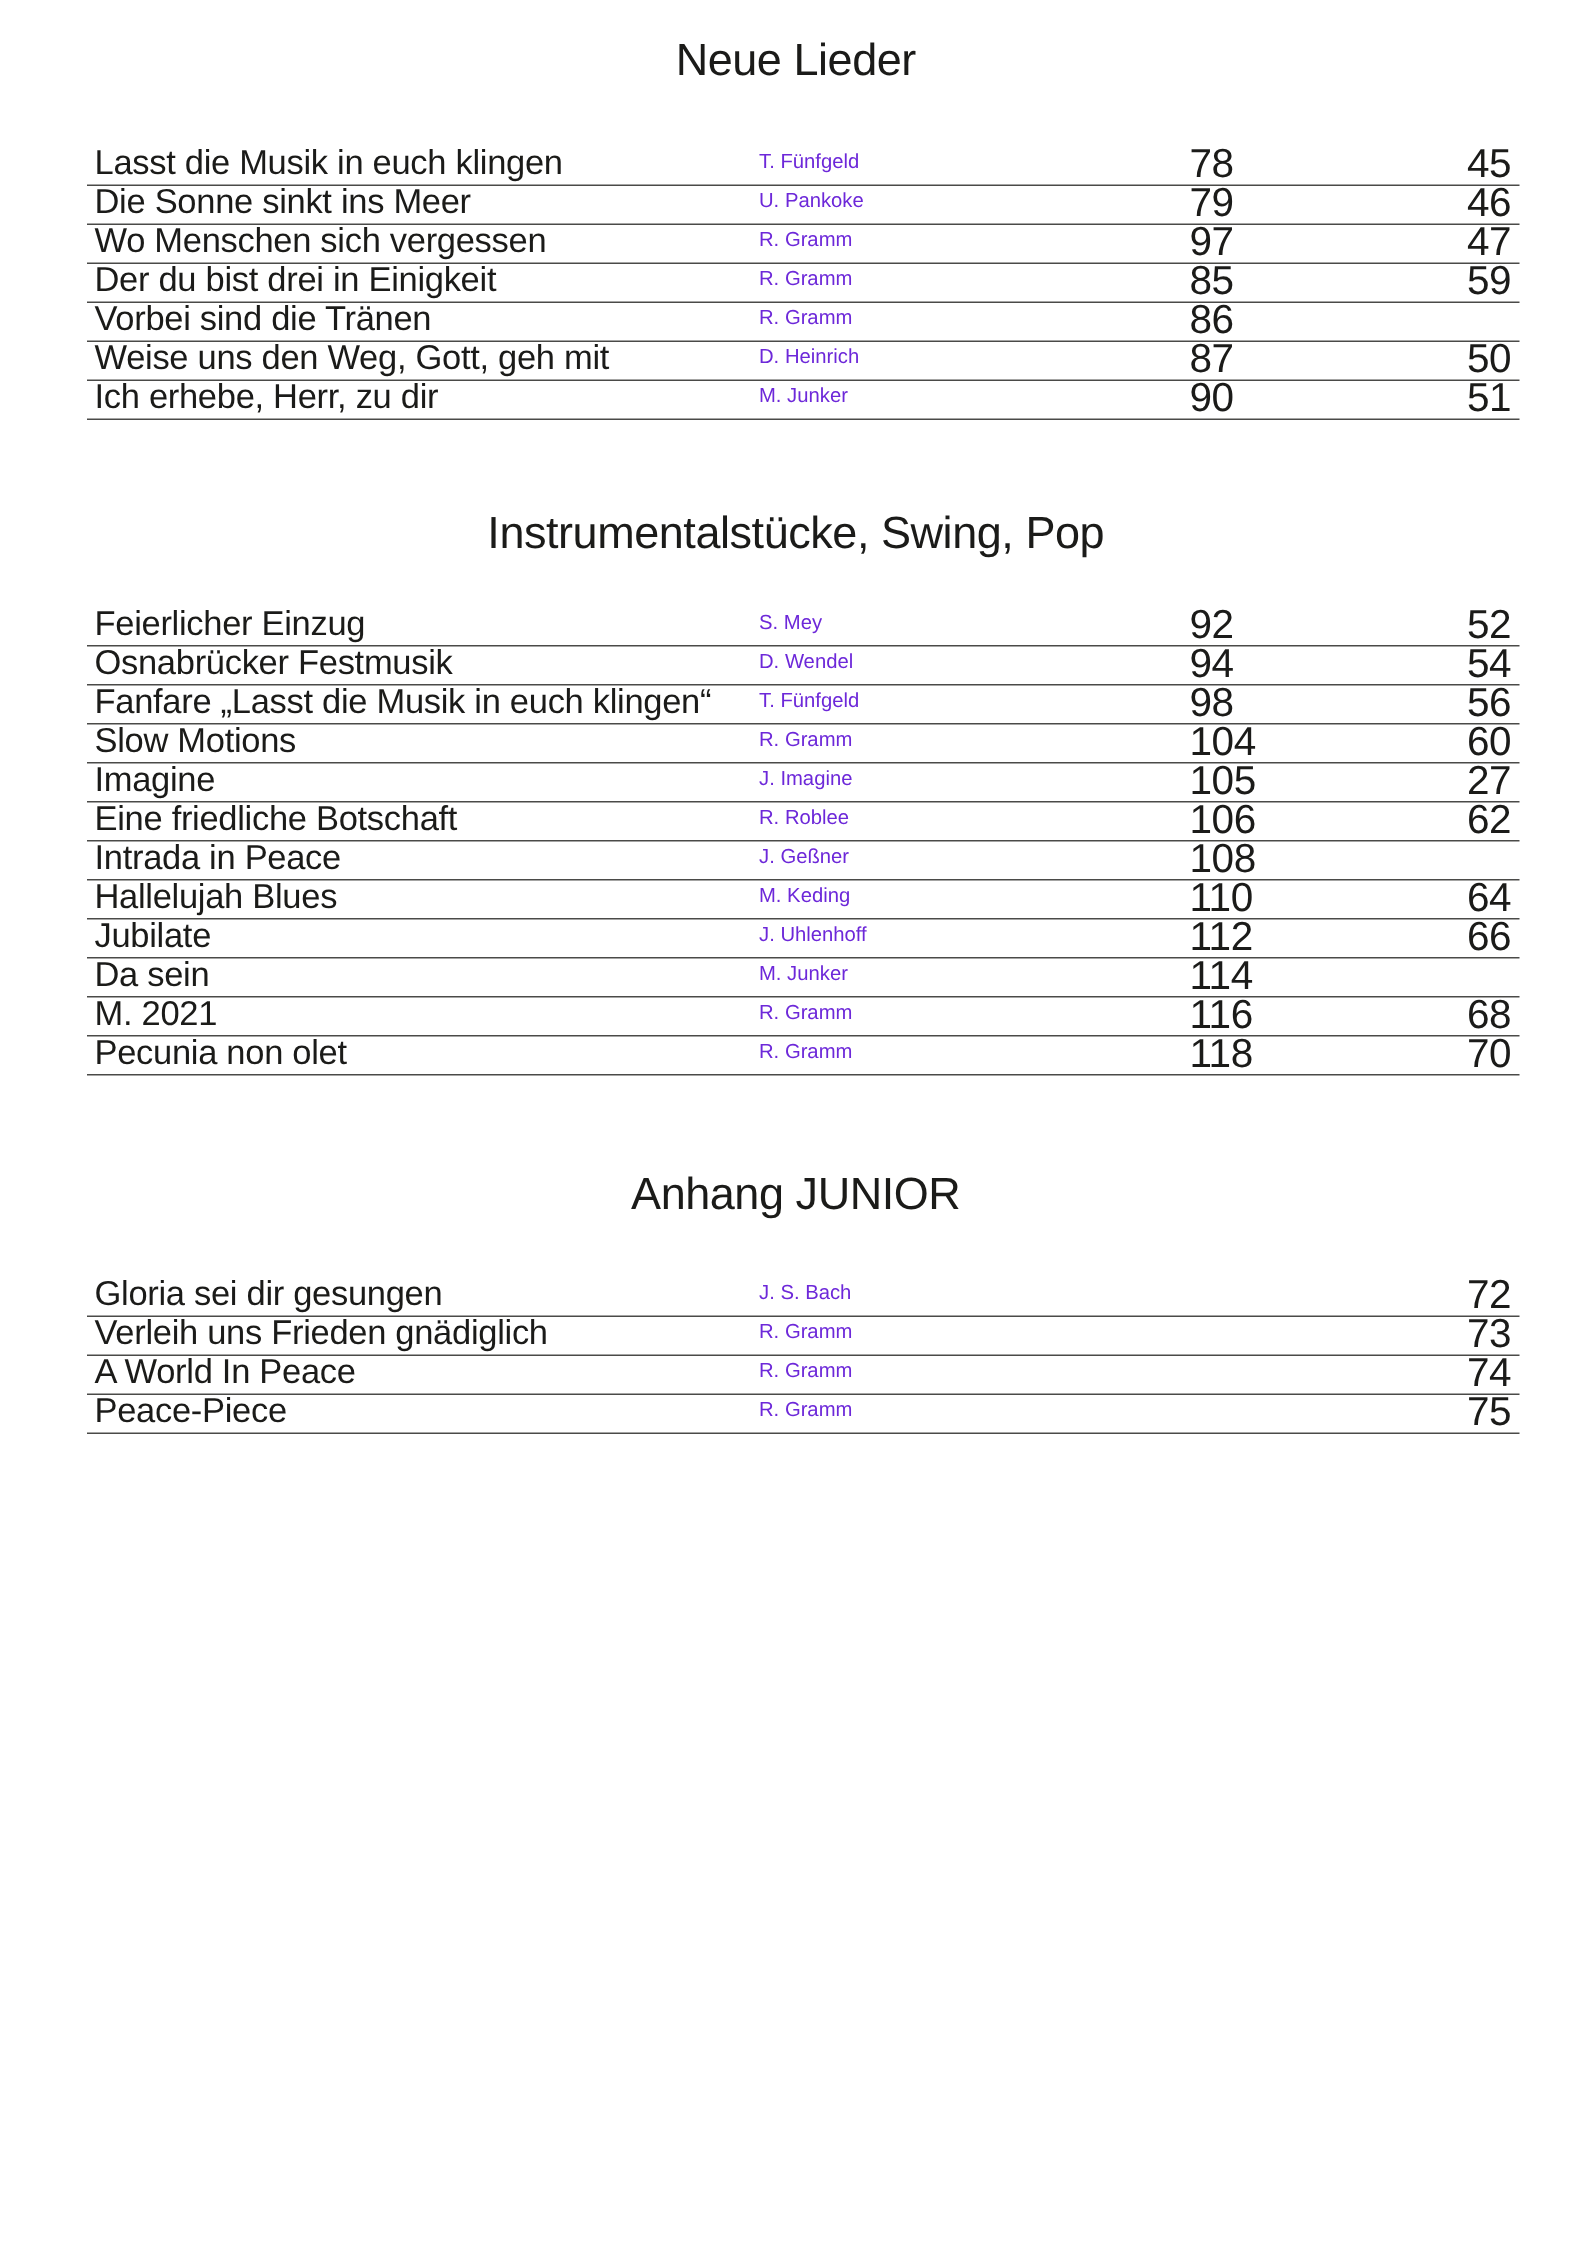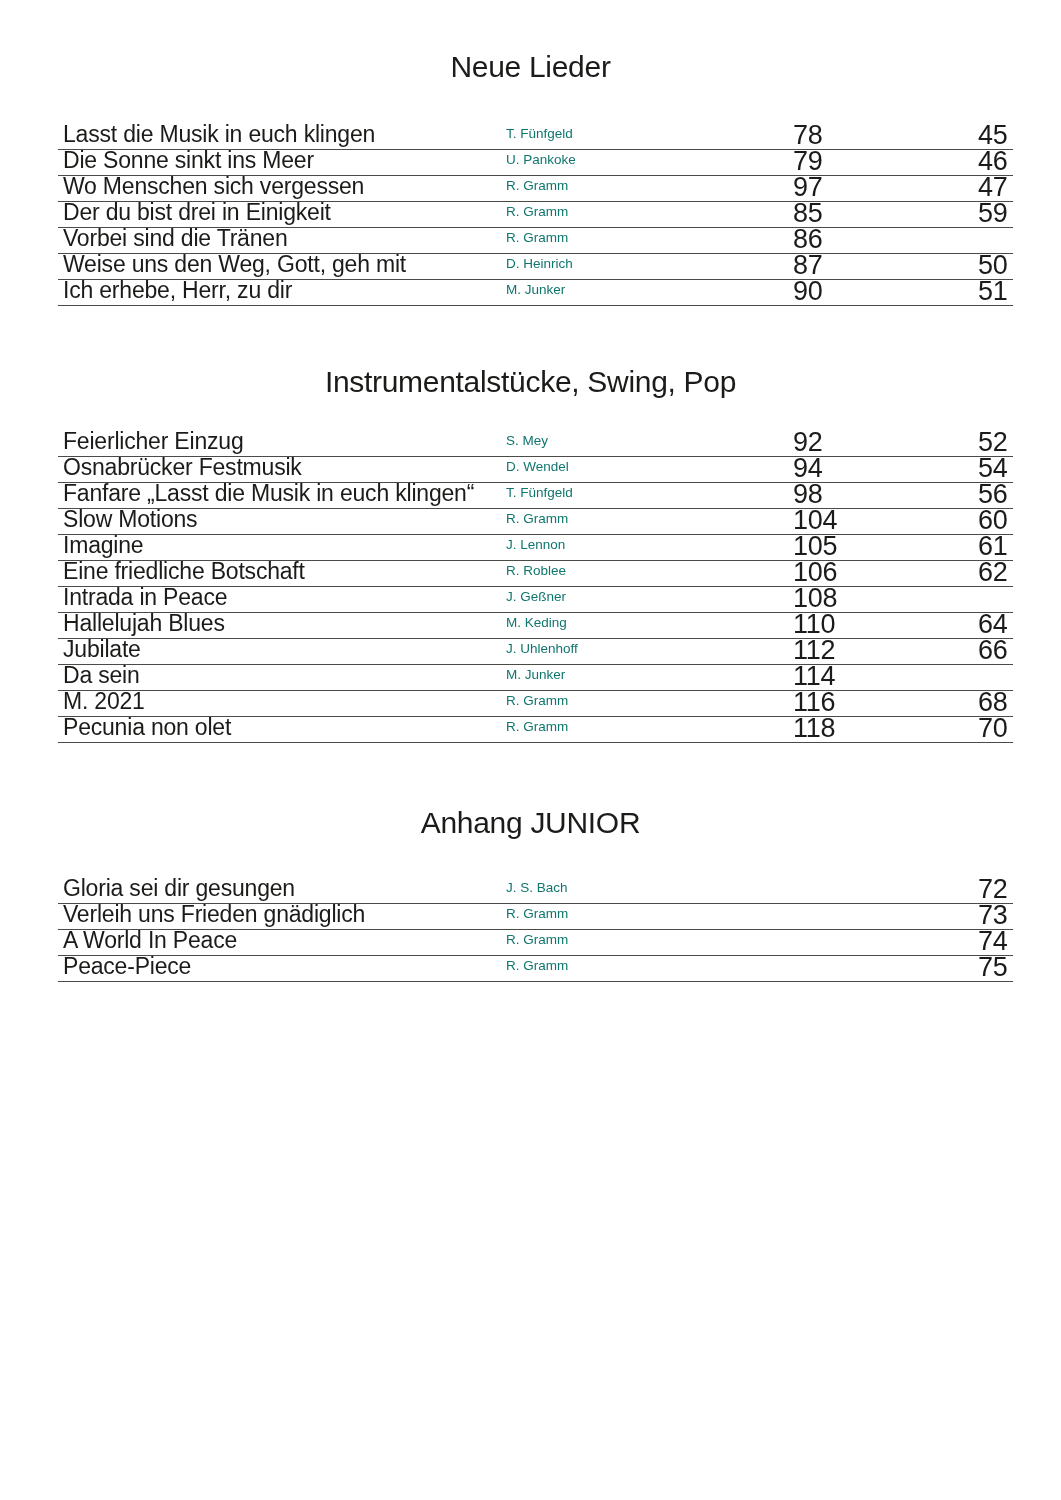--- a/index.html
+++ b/index.html
@@ -14,21 +14,21 @@
   }
   .section-heading {
     margin: 0;
     text-align: center;
     font-size: 30px;
     line-height: 38px;
     font-weight: 400;
     letter-spacing: -0.3px;
     color: #1b1b19;
   }
-  #sec0 .section-heading { padding-top: 48px; margin-bottom: 38px; }
+  #sec0 .section-heading { padding-top: 22px; margin-bottom: 38px; }
   #sec1 .section-heading { padding-top: 57px; margin-bottom: 30px; }
   #sec2 .section-heading { padding-top: 61px; margin-bottom: 36px; }
   .toc {
     margin-left: 58px;
     width: 955px;
   }
   .row {
     position: relative;
     height: 26px;
     box-sizing: border-box;
@@ -42,21 +42,21 @@
   .c-title {
     left: 5px;
     top: -3px;
     font-size: 23px;
     letter-spacing: -0.2px;
   }
   .c-comp {
     left: 448px;
     top: -3px;
     font-size: 13.5px;
-    color: #0f766e;
+    color: #6d28d9;
   }
   .c-p1, .c-p2 {
     top: -2px;
     font-size: 27px;
     letter-spacing: -0.3px;
   }
   .c-p1 { left: 735px; }
   .c-p2 { left: 920px; }
 </style>
 </head>
@@ -145,23 +145,23 @@
 
   <div class="row">
     <span class="cell c-title">Slow Motions</span>
     <span class="cell c-comp">R. Gramm</span>
     <span class="cell c-p1">104</span>
     <span class="cell c-p2">60</span>
   </div>
 
   <div class="row">
     <span class="cell c-title">Imagine</span>
-    <span class="cell c-comp">J. Lennon</span>
+    <span class="cell c-comp">J. Imagine</span>
     <span class="cell c-p1">105</span>
-    <span class="cell c-p2">61</span>
+    <span class="cell c-p2">27</span>
   </div>
 
   <div class="row">
     <span class="cell c-title">Eine friedliche Botschaft</span>
     <span class="cell c-comp">R. Roblee</span>
     <span class="cell c-p1">106</span>
     <span class="cell c-p2">62</span>
   </div>
 
   <div class="row">

